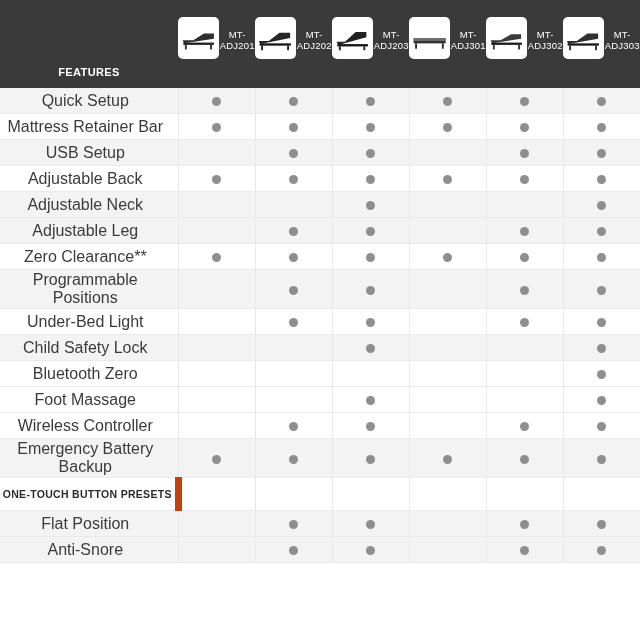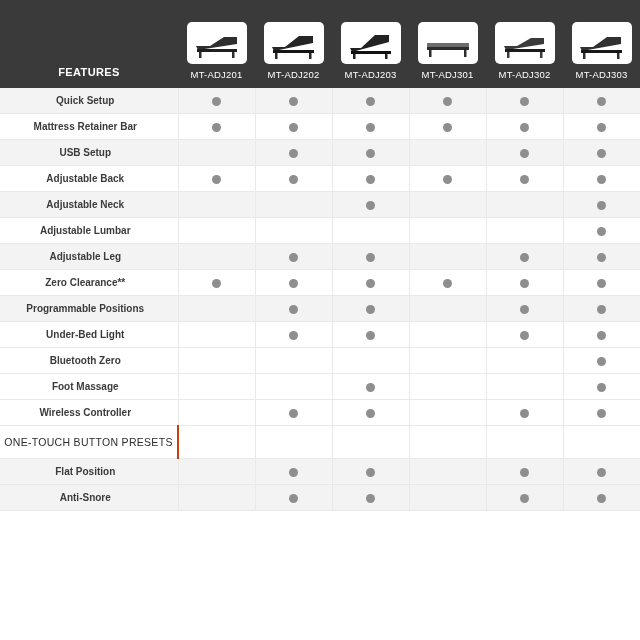--- a/index.html
+++ b/index.html
@@ -46,21 +46,21 @@
     font-size: 10px;
     font-weight: normal;
     text-align: center;
     vertical-align: bottom;
     padding: 0 0 8px 0;
     height: 78px;
     width: 77px;
   }
   .model-cell-inner {
     display: flex;
-    flex-direction: column;
+    flex-direction: row;
     align-items: center;
     justify-content: flex-end;
     height: 100%;
   }
   .thumb {
     width: 60px;
     height: 42px;
     background: #ffffff;
     border-radius: 5px;
     margin-bottom: 5px;
@@ -80,23 +80,22 @@
   
   tbody td {
     height: 23px;
     font-size: 11px;
     border-bottom: 1px solid #e9e9e9;
   }
   td.feature-name {
     text-align: center;
     padding-right: 8px;
     color: #3b3b3b;
-    font-size: 10px;
+    font-size: 16px;
     border-right: 1px solid #e9e9e9;
-    font-weight: bold;
   }
   td.dot-cell {
     text-align: center;
     border-right: 1px solid #e9e9e9;
   }
   td.dot-cell:last-child { border-right: none; }
   tbody tr.alt td { background: #f3f3f3; }
   tbody tr.plain td { background: #ffffff; }
   .dot {
     display: inline-block;
@@ -109,25 +108,25 @@
   .dot.hidden { visibility: hidden; }
 
   
   tr.section-row td {
     background: #ffffff;
     height: 30px;
     border-bottom: 1px solid #e9e9e9;
   }
   tr.section-row td.section-title {
     font-size: 10.5px;
-    font-weight: normal;
+    font-weight: bold;
     letter-spacing: 0.3px;
     color: #2b2b2b;
     text-align: center;
-    border-right: 2px solid #c2410c;
+    border-right: 7px solid #c2410c;
   }
 </style>
 </head>
 <body>
 
 <div class="sheet">
   <table class="compare">
     <thead>
       <tr class="header-row">
         <th class="features-head">FEATURES</th>
@@ -251,29 +250,20 @@
         </tr>
         <tr class="alt">
           <td class="feature-name">Adjustable Neck</td>
           <td class="dot-cell"><span class="dot hidden"></span></td>
           <td class="dot-cell"><span class="dot hidden"></span></td>
           <td class="dot-cell"><span class="dot"></span></td>
           <td class="dot-cell"><span class="dot hidden"></span></td>
           <td class="dot-cell"><span class="dot hidden"></span></td>
           <td class="dot-cell"><span class="dot"></span></td>
         </tr>
-        <tr class="plain">
-          <td class="feature-name">Adjustable Lumbar</td>
-          <td class="dot-cell"><span class="dot hidden"></span></td>
-          <td class="dot-cell"><span class="dot hidden"></span></td>
-          <td class="dot-cell"><span class="dot hidden"></span></td>
-          <td class="dot-cell"><span class="dot hidden"></span></td>
-          <td class="dot-cell"><span class="dot hidden"></span></td>
-          <td class="dot-cell"><span class="dot"></span></td>
-        </tr>
         <tr class="alt">
           <td class="feature-name">Adjustable Leg</td>
           <td class="dot-cell"><span class="dot hidden"></span></td>
           <td class="dot-cell"><span class="dot"></span></td>
           <td class="dot-cell"><span class="dot"></span></td>
           <td class="dot-cell"><span class="dot hidden"></span></td>
           <td class="dot-cell"><span class="dot"></span></td>
           <td class="dot-cell"><span class="dot"></span></td>
         </tr>
         <tr class="plain">
@@ -296,20 +286,29 @@
         </tr>
         <tr class="plain">
           <td class="feature-name">Under-Bed Light</td>
           <td class="dot-cell"><span class="dot hidden"></span></td>
           <td class="dot-cell"><span class="dot"></span></td>
           <td class="dot-cell"><span class="dot"></span></td>
           <td class="dot-cell"><span class="dot hidden"></span></td>
           <td class="dot-cell"><span class="dot"></span></td>
           <td class="dot-cell"><span class="dot"></span></td>
         </tr>
+        <tr class="alt">
+          <td class="feature-name">Child Safety Lock</td>
+          <td class="dot-cell"><span class="dot hidden"></span></td>
+          <td class="dot-cell"><span class="dot hidden"></span></td>
+          <td class="dot-cell"><span class="dot"></span></td>
+          <td class="dot-cell"><span class="dot hidden"></span></td>
+          <td class="dot-cell"><span class="dot hidden"></span></td>
+          <td class="dot-cell"><span class="dot"></span></td>
+        </tr>
         <tr class="plain">
           <td class="feature-name">Bluetooth Zero</td>
           <td class="dot-cell"><span class="dot hidden"></span></td>
           <td class="dot-cell"><span class="dot hidden"></span></td>
           <td class="dot-cell"><span class="dot hidden"></span></td>
           <td class="dot-cell"><span class="dot hidden"></span></td>
           <td class="dot-cell"><span class="dot hidden"></span></td>
           <td class="dot-cell"><span class="dot"></span></td>
         </tr>
         <tr class="plain">
@@ -320,20 +319,29 @@
           <td class="dot-cell"><span class="dot hidden"></span></td>
           <td class="dot-cell"><span class="dot hidden"></span></td>
           <td class="dot-cell"><span class="dot"></span></td>
         </tr>
         <tr class="plain">
           <td class="feature-name">Wireless Controller</td>
           <td class="dot-cell"><span class="dot hidden"></span></td>
           <td class="dot-cell"><span class="dot"></span></td>
           <td class="dot-cell"><span class="dot"></span></td>
           <td class="dot-cell"><span class="dot hidden"></span></td>
+          <td class="dot-cell"><span class="dot"></span></td>
+          <td class="dot-cell"><span class="dot"></span></td>
+        </tr>
+        <tr class="alt">
+          <td class="feature-name">Emergency Battery Backup</td>
+          <td class="dot-cell"><span class="dot"></span></td>
+          <td class="dot-cell"><span class="dot"></span></td>
+          <td class="dot-cell"><span class="dot"></span></td>
+          <td class="dot-cell"><span class="dot"></span></td>
           <td class="dot-cell"><span class="dot"></span></td>
           <td class="dot-cell"><span class="dot"></span></td>
         </tr>
         <tr class="section-row">
           <td class="section-title">ONE-TOUCH BUTTON PRESETS</td>
           <td class="dot-cell"></td>
           <td class="dot-cell"></td>
           <td class="dot-cell"></td>
           <td class="dot-cell"></td>
           <td class="dot-cell"></td>

